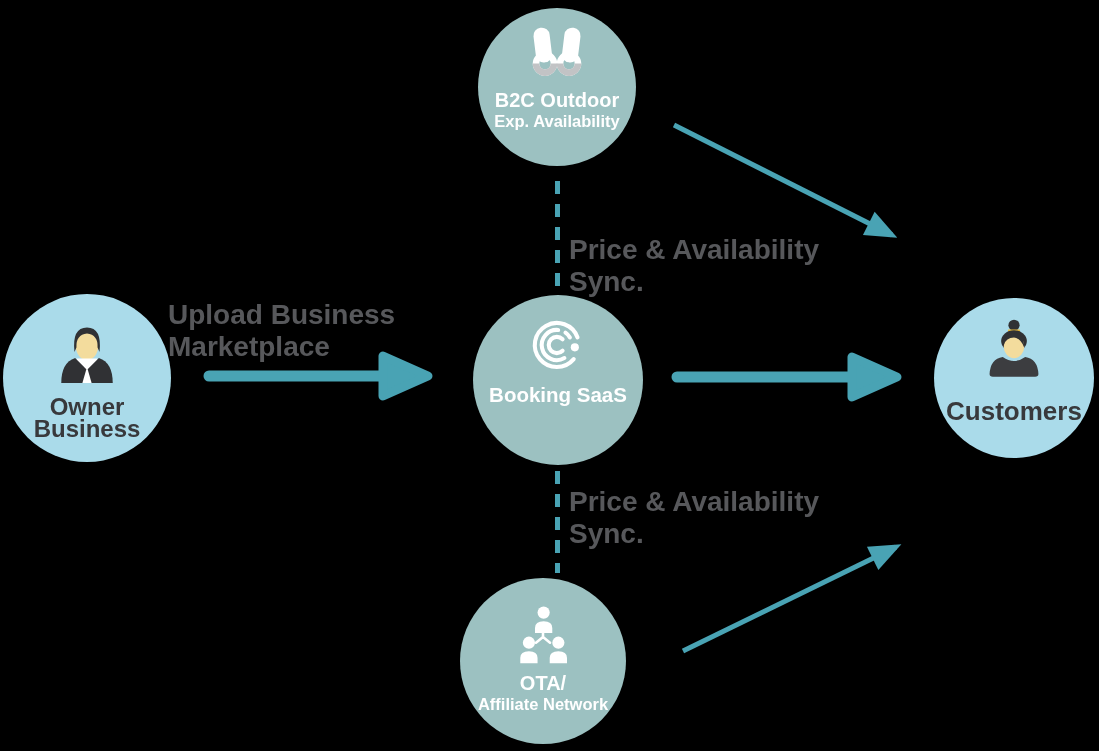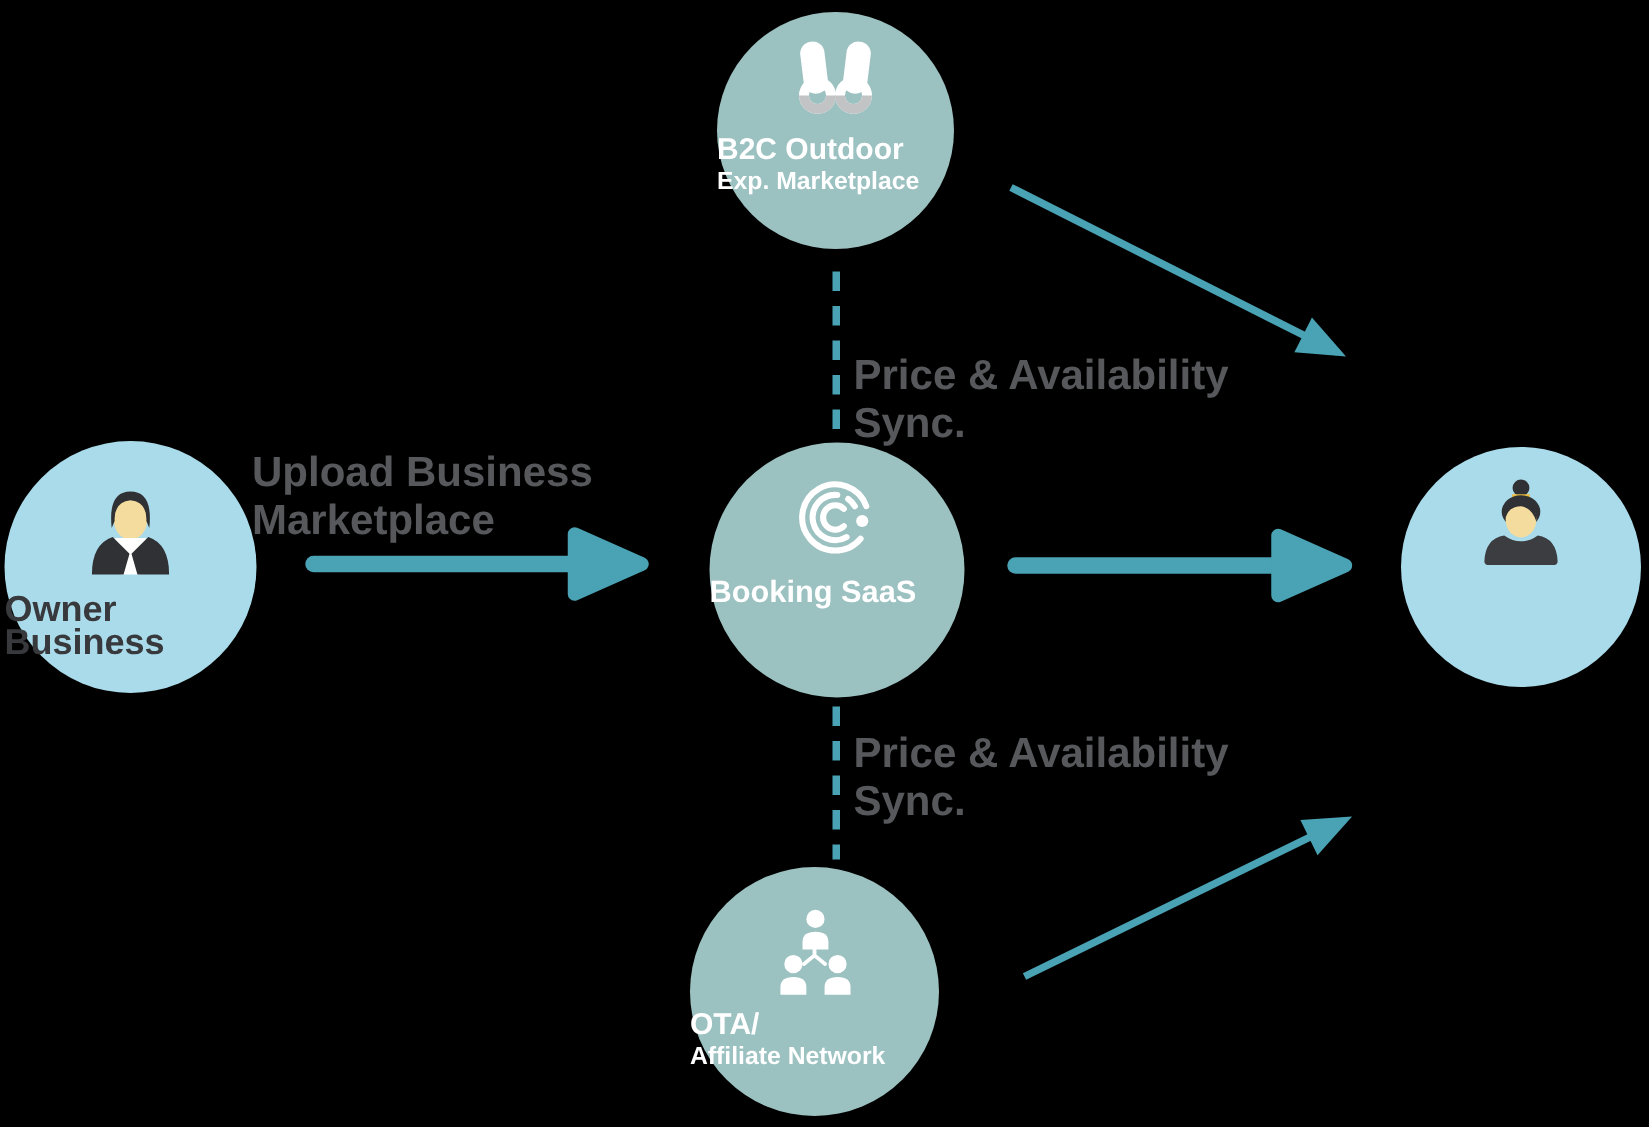--- a/index.html
+++ b/index.html
@@ -14,21 +14,21 @@
   #overlay{position:absolute;left:0;top:0;pointer-events:none;}
   .dash{stroke:var(--arrow-teal);stroke-width:5;stroke-dasharray:13 10;}
   .shaft{stroke:var(--arrow-teal);stroke-width:11;stroke-linecap:round;}
   .thin{stroke:var(--arrow-teal);stroke-width:5;}
   .head{fill:var(--arrow-teal);stroke:var(--arrow-teal);stroke-width:9;stroke-linejoin:round;}
   .fill-accent{fill:var(--arrow-teal);}
   
   .node{position:absolute;border-radius:50%;}
   .node-teal{background:var(--node-teal);}
   .node-blue{background:var(--node-blue);}
-  .node-label{position:absolute;left:0;right:0;text-align:left;font-weight:bold;color:var(--text-white);}
+  .node-label{position:absolute;left:0;right:0;text-align:center;font-weight:bold;color:var(--text-white);}
   .node-label.dark{color:var(--text-dark);}
   .icon{position:absolute;}
   .n-b2c .node-label{top:81px;}
   .n-b2c .l1{font-size:20px;line-height:22px;}
   .n-b2c .l2{font-size:16.5px;line-height:21px;}
   .n-b2b .node-label{top:88px;}
   .n-b2b .l1,.n-b2b .l2{font-size:20.5px;line-height:23px;}
   .n-ota .node-label{top:95px;}
   .n-ota .l1{font-size:20px;line-height:21px;}
   .n-ota .l2{font-size:16.5px;line-height:21px;}
@@ -94,21 +94,21 @@
     <svg class="icon" style="left:46px;top:14px;" width="66" height="64" viewBox="0 0 110 100">
       <rect class="ic-white" x="21" y="6" width="27" height="58" rx="13" transform="rotate(-7 34 62)"></rect>
       <rect class="ic-white" x="62" y="6" width="27" height="58" rx="13" transform="rotate(7 76 62)"></rect>
       <circle class="ring-white" cx="35" cy="66" r="15"></circle>
       <circle class="ring-white" cx="75" cy="66" r="15"></circle>
       <path class="ring-shade" d="M20,66 A15,15 0 0 0 50,66"></path>
       <path class="ring-shade" d="M60,66 A15,15 0 0 0 90,66"></path>
     </svg>
     <div class="node-label">
       <div class="l1">B2C Outdoor</div>
-      <div class="l2">Exp. Marketplace</div>
+      <div class="l2">Exp. Availability</div>
     </div>
   </div>
 
   <div class="node node-teal n-b2b" style="left:473px;top:295px;width:170px;height:170px;">
     <svg class="icon" style="left:56px;top:20px;" width="58" height="60" viewBox="0 0 100 100">
       <g fill="none" stroke="var(--text-white)" stroke-width="7" stroke-linecap="round">
         <path d="M83.7,37 A38,38 0 1 0 77.1,74.4"></path>
         <path d="M50.3,24.1 A26,26 0 1 0 61,72.5"></path>
         <path d="M70.5,37 A26,26 0 0 0 62.9,28.7"></path>
         <path d="M57.9,40.1 A14,14 0 1 0 57.9,59.9"></path>
@@ -141,20 +141,23 @@
 
   <div class="node node-blue n-cust" style="left:934px;top:298px;width:160px;height:160px;">
     <svg class="icon" style="left:47px;top:17px;" width="66" height="72" viewBox="0 0 100 100">
       <circle class="ic-dark" cx="50" cy="11" r="8.5"></circle>
       <path class="ic-gold" d="M41,17.5 L59,17.5 L59,21.5 Q50,23.5 41,21.5 Z"></path>
       <ellipse class="ic-dark" cx="50" cy="35" rx="19.5" ry="16.5"></ellipse>
       <ellipse class="ic-skin" cx="50" cy="43" rx="15.5" ry="18"></ellipse>
       <path class="ic-dark" d="M34.5,41 Q34,24 51,23 Q66,24 65.5,45 Q61,31 50,29.5 Q38,29.5 34.5,41 Z"></path>
       <path class="ic-dark2" d="M13,85 Q14,62 33,59 Q50,71 67,59 Q86,62 87,85 Q87,89 82,89 L18,89 Q13,89 13,85 Z"></path>
     </svg>
+    <div class="node-label dark">
+      <div>Customers</div>
+    </div>
   </div>
 
   <div class="flow-label" style="left:168px;top:299px;width:260px;">
     <div>Upload Business</div>
     <div>Marketplace</div>
   </div>
 
   <div class="flow-label" style="left:569px;top:234px;width:304px;">
     <div>Price &amp; Availability</div>
     <div>Sync.</div>

